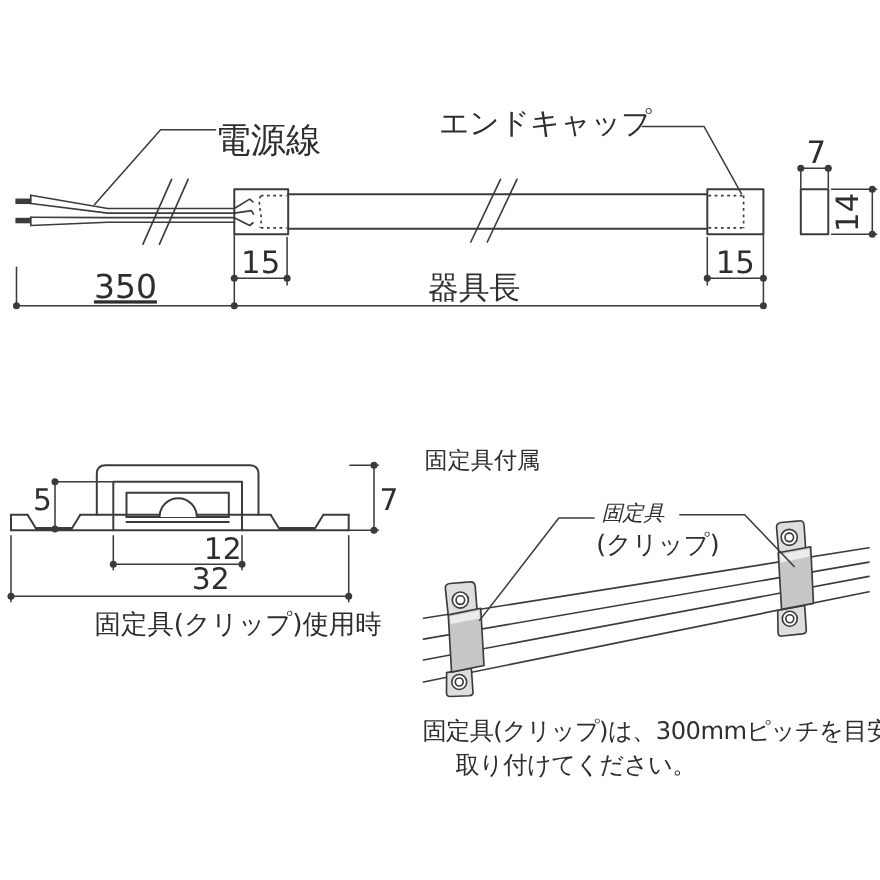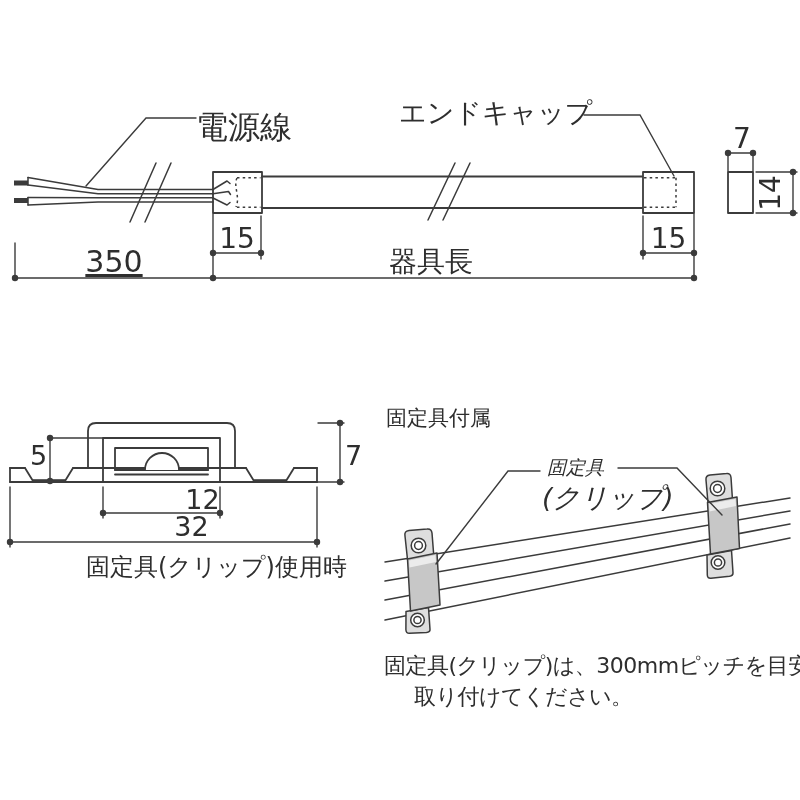--- a/index.html
+++ b/index.html
@@ -204,17 +204,17 @@
   <div class="t ctr" style="left:213px;top:247px;width:436px;font-size:28px;">器具長</div>
 
   <div class="t" style="left:30px;top:442px;font-size:27px;">5</div>
   <div class="t" style="left:345px;top:442px;font-size:27px;">7</div>
   <div class="t ctr" style="left:103px;top:486px;width:117px;font-size:27px;margin-left:41px;">12</div>
   <div class="t ctr" style="left:10px;top:513px;width:307px;font-size:27px;margin-left:28px;">32</div>
   <div class="t" style="left:42px;top:555px;font-size:24px;margin-left:44px;">固定具(クリップ)使用時</div>
 
   <div class="t" style="left:386px;top:407px;font-size:21px;">固定具付属</div>
   <div class="t" style="left:547px;top:458px;font-size:19px;font-style:italic;">固定具</div>
-  <div class="t" style="left:542px;top:484px;font-size:27px;font-style:italic;">(クリップ)</div>
+  <div class="t" style="left:542px;top:484px;font-size:23px;">(クリップ)</div>
   <div class="t" style="left:384px;top:654px;font-size:22px;letter-spacing:-0.5px;">固定具(クリップ)は、300mmピッチを目安に</div>
   <div class="t" style="left:384px;top:685px;font-size:22px;letter-spacing:-0.5px;margin-left:30px;">取り付けてください。</div>
 
 </div>
 
 </body></html>

